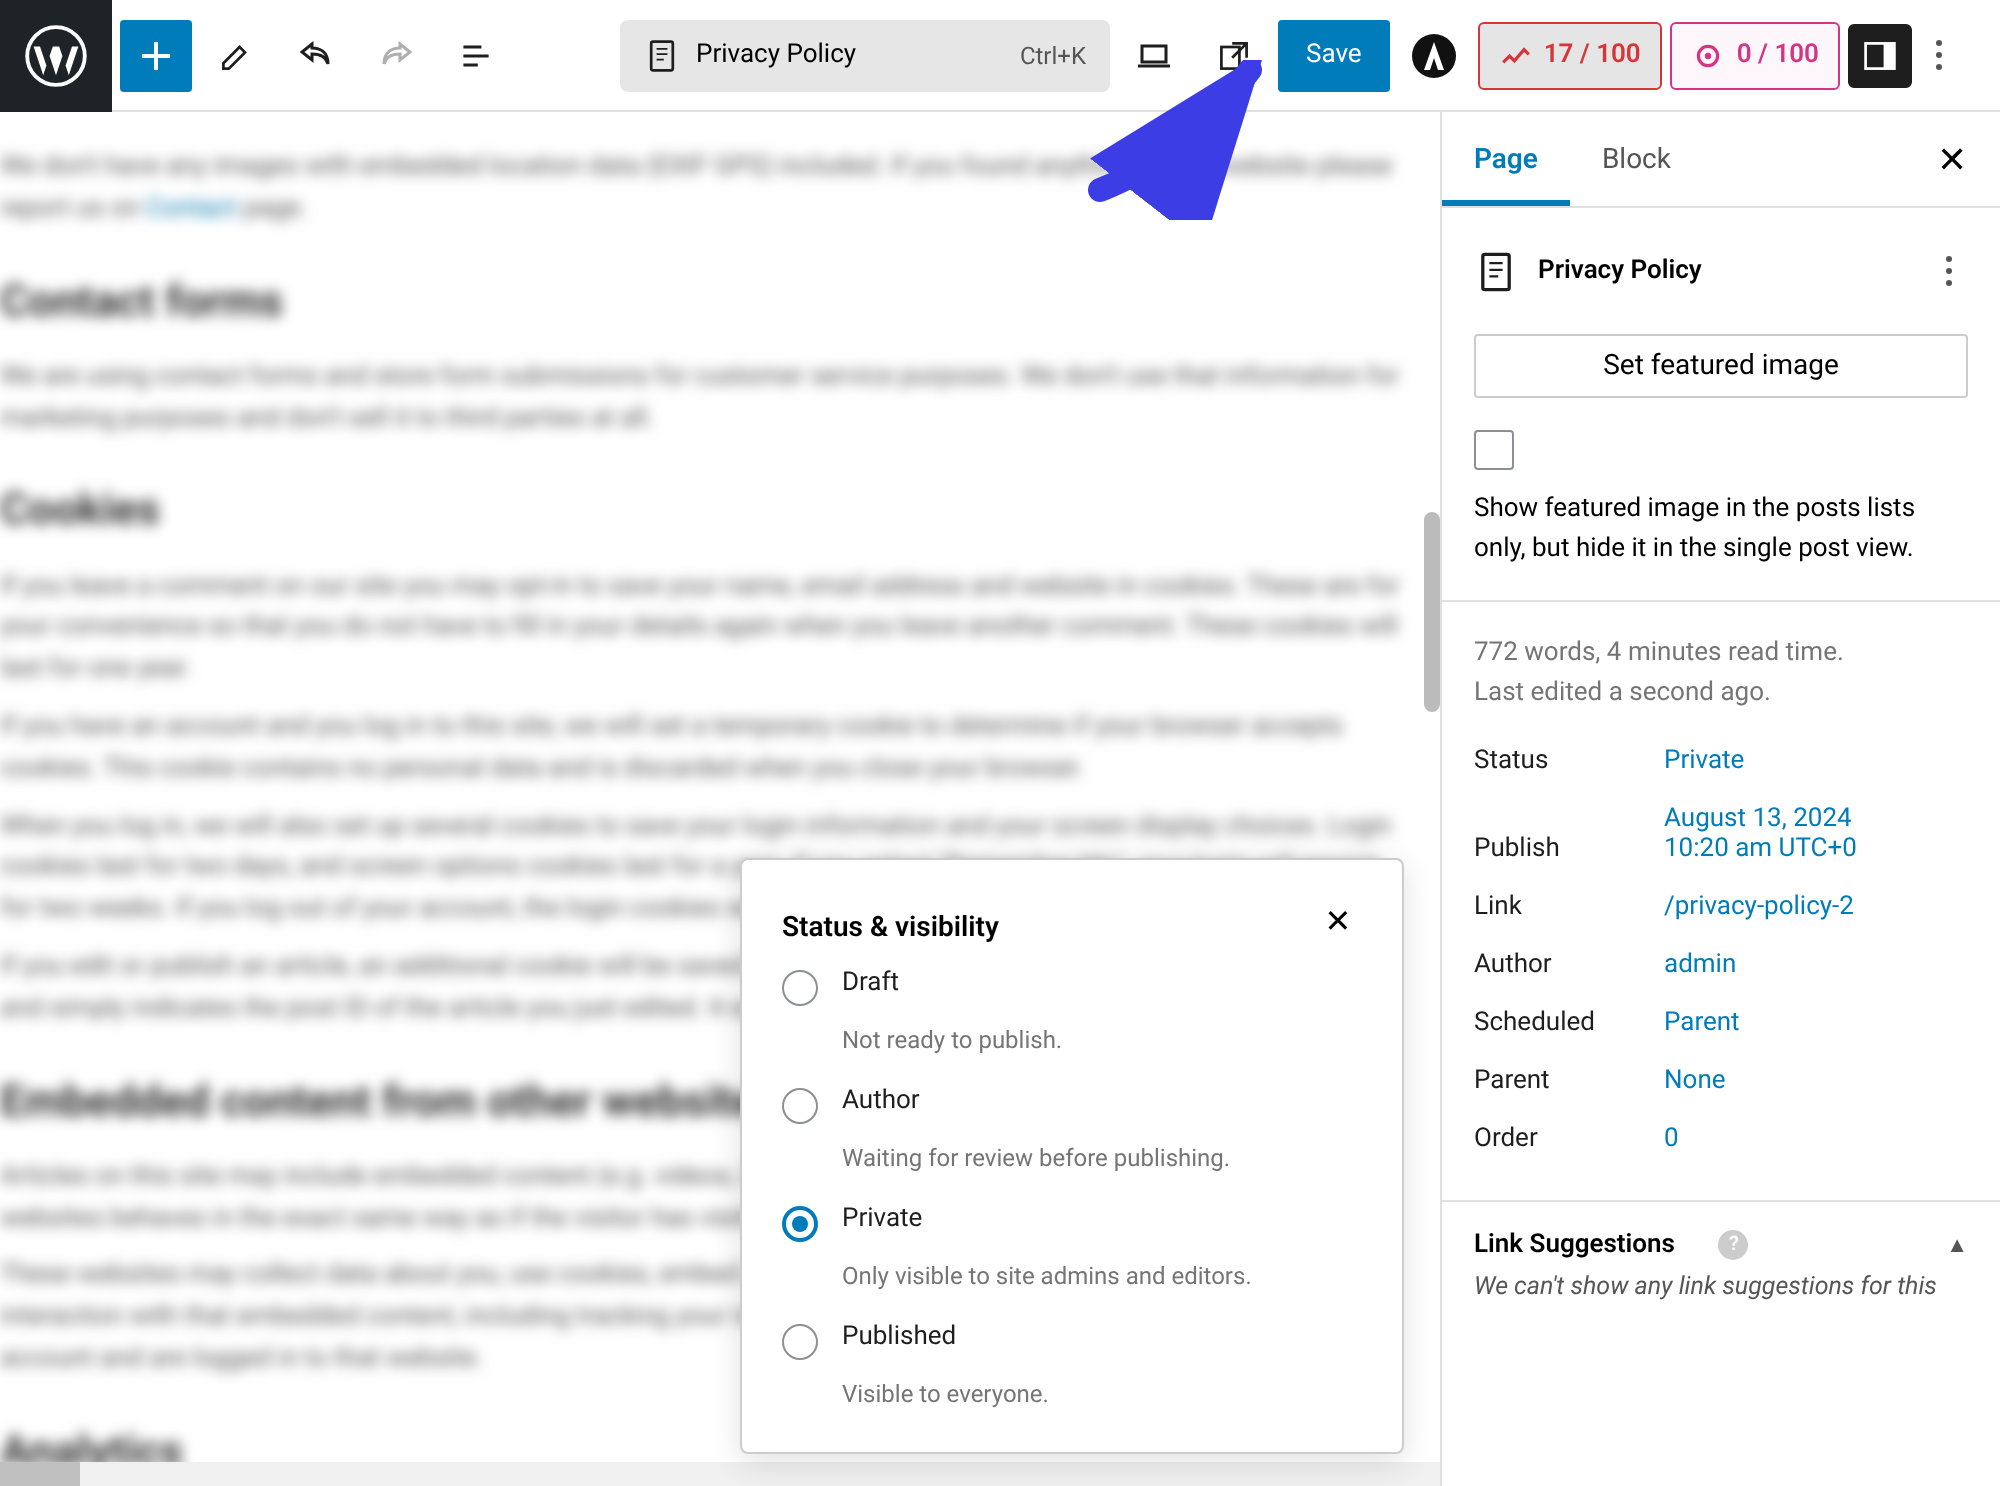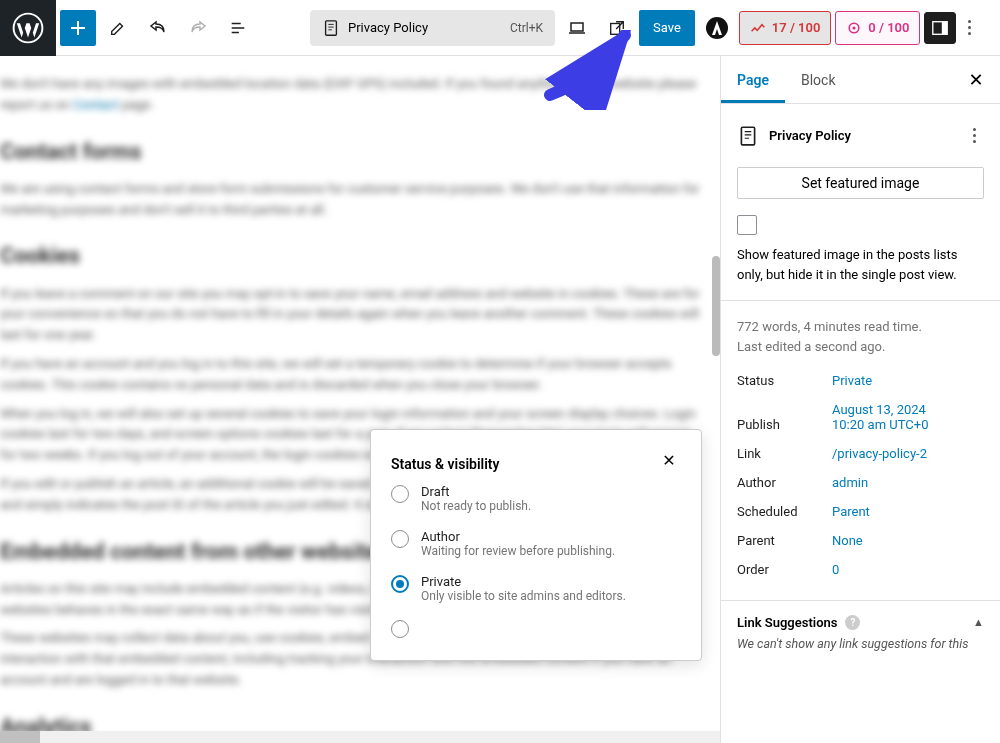--- a/index.html
+++ b/index.html
@@ -34,21 +34,21 @@
   
   .popover { position:absolute; left:370px; top:373px; width:332px; background:#fff; border:1px solid #ccc; border-radius:4px; box-shadow:0 4px 16px rgba(0,0,0,0.12); padding:18px 20px 22px; z-index:20;}
   .popover-head { display:flex; align-items:flex-end; justify-content:space-between; margin-bottom:12px;}
   .popover-title { font-size:14px; font-weight:600;}
   .vis-option { display:flex; gap:12px; margin-bottom:16px; cursor:pointer;}
   .vis-option:last-child { margin-bottom:0;}
   .radio { width:18px; height:18px; border:1.5px solid #8c8f94; border-radius:50%; flex-shrink:0; margin-top:1px; position:relative;}
   .radio.selected { border-color:#007cba; border-width:2px;}
   .radio.selected::after { content:''; position:absolute; inset:3px; background:#007cba; border-radius:50%;}
   .vis-label { font-size:13px; color:#1e1e1e;}
-  .vis-desc { font-size:12px; color:#757575; margin-top:0;}
+  .vis-desc { font-size:12px; color:#757575; margin-top:14px;}
 
   
   .arrow-svg { position:absolute; left:540px; top:30px; z-index:5; pointer-events:none;}
 
   
   .sidebar { width:280px; border-left:1px solid #e0e0e0; display:flex; flex-direction:column; overflow-y:auto; font-size:13px;}
   .sb-tabs { display:flex; border-bottom:1px solid #e0e0e0; position:relative; height:48px; align-items:stretch;}
   .sb-tab { padding:0 16px; display:flex; align-items:center; font-size:14px; color:#555; cursor:pointer; border:none; background:none;}
   .sb-tab.active { color:#007cba; font-weight:600; box-shadow: inset 0 -3px 0 #007cba;}
   .sb-close { margin-left:auto; width:48px; display:flex; align-items:center; justify-content:center; cursor:pointer; border:none; background:none; font-size:18px;}
@@ -217,20 +217,24 @@
       </div>
       <div class="vis-option">
         <div class="radio selected"></div>
         <div>
             <div class="vis-label">Private</div>
             <div class="vis-desc">Only visible to site admins and editors.</div>
           </div>
       </div>
       <div class="vis-option">
         <div class="radio"></div>
+        <div>
+            <div class="vis-label">Published</div>
+            <div class="vis-desc">Visible to everyone.</div>
+          </div>
       </div>
     </div>
   </div>
 
   <div class="sidebar">
     <div class="sb-tabs">
       <button class="sb-tab active">Page</button>
       <button class="sb-tab">Block</button>
       <button class="sb-close">✕</button>
     </div>
@@ -287,21 +291,21 @@
           <div class="kv-val">None</div>
         </div>
       <div class="kv-row">
           <div class="kv-key">Order</div>
           <div class="kv-val">0</div>
         </div>
     </div>
 
     <div>
       <div class="link-sugg-head">
-        <span style="display:flex;align-items:center;gap:8px;">
+        <span style="display:flex;align-items:center;gap:22px;">
           <span>Link Suggestions</span>
           <span class="help-circle">?</span>
         </span>
         <span class="caret-up">▲</span>
       </div>
       <div class="link-sugg-body">We can't show any link suggestions for this</div>
     </div>
   </div>
 </div>
 

